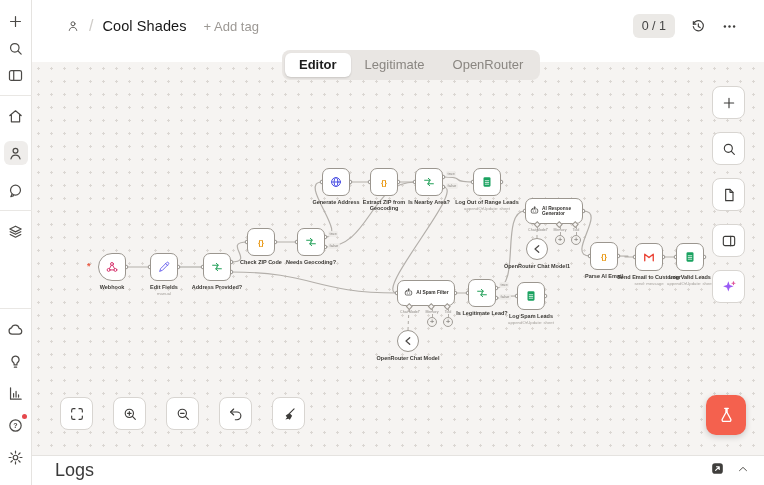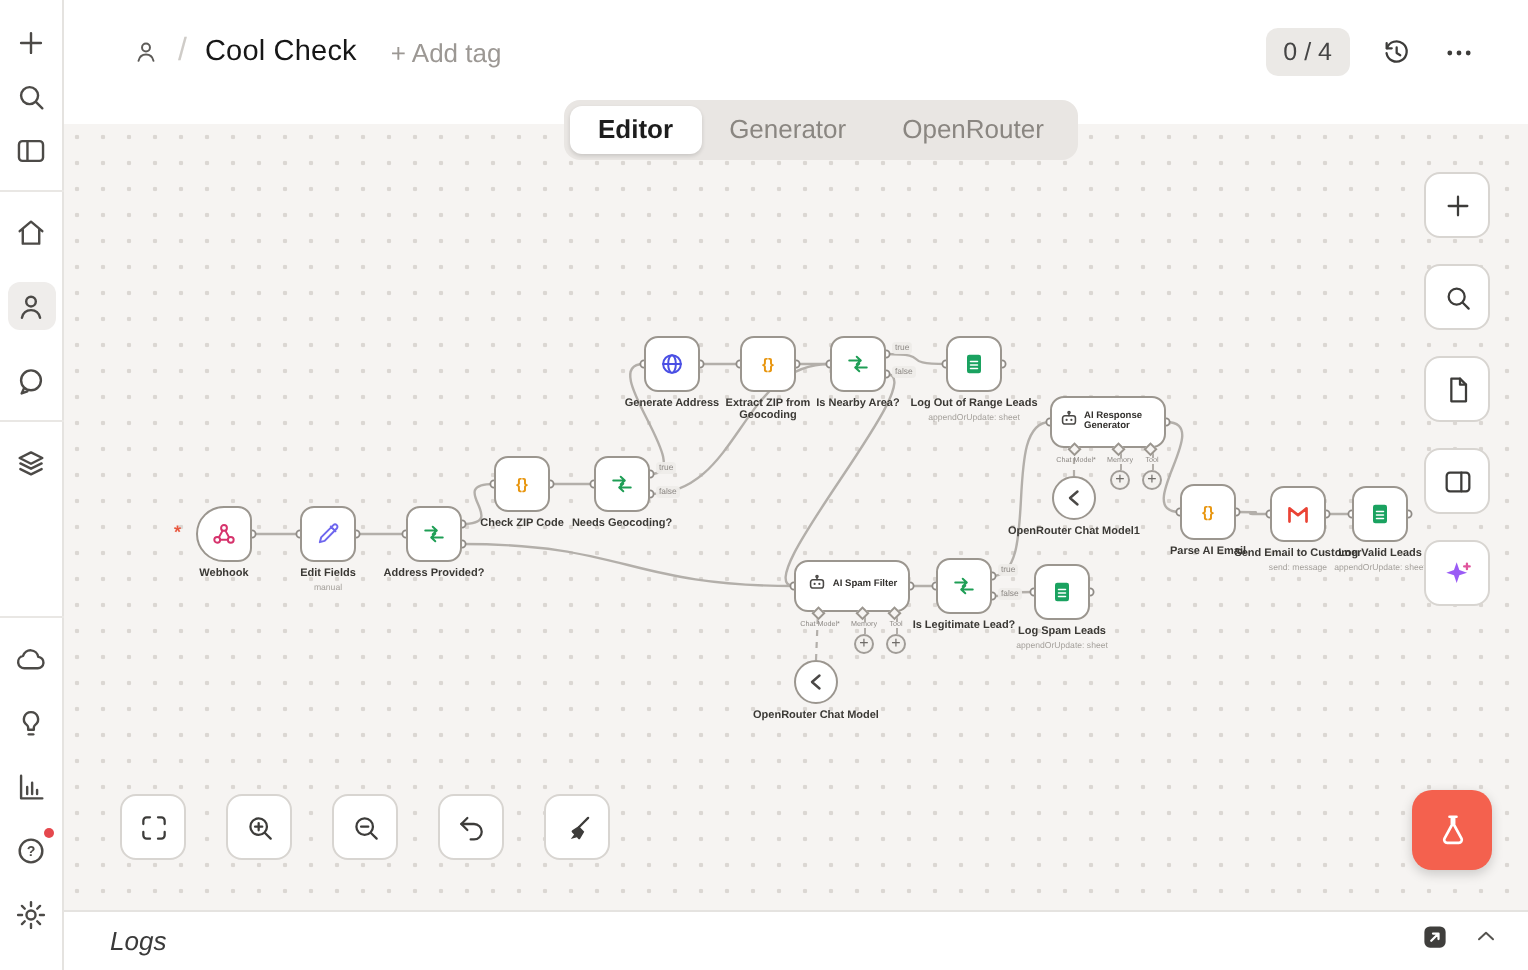--- a/index.html
+++ b/index.html
@@ -72,21 +72,21 @@
     display:flex; align-items:center; justify-content:center; color:#3d3c3a; cursor:pointer; }
   .bottom-controls { position:absolute; left:28px; bottom:25px; display:flex; gap:20px; z-index:6; }
   .right-rail { position:absolute; right:19px; top:24px; display:flex; flex-direction:column; gap:13px; z-index:6; }
   .test-btn { position:absolute; right:18px; bottom:20px; width:40px; height:40px; border-radius:10px;
     display:flex; align-items:center; justify-content:center; color:#fff; z-index:6; cursor:pointer;
     box-shadow:0 2px 6px rgba(0,0,0,.18); border:none; }
 
   
   .logs-bar { position:absolute; left:32px; right:0; bottom:0; height:30px; background:#fff;
     border-top:1px solid #e5e3e0; display:flex; align-items:center; padding:0 14px 0 23px; z-index:20; }
-  .logs-title { font-size:13px; font-weight:500; color:#3a3a3a;font-style:italic; }
+  .logs-title { font-size:18px; font-weight:500; color:#3a3a3a; }
   .logs-icons { margin-left:auto; display:flex; align-items:center; gap:11px; color:#55534f; }
 </style>
 </head>
 <body>
 
 <nav class="sidebar" id="sidebar">
     <div style="height:9px"></div>
     <div class="sb-group" style="gap:3px">
       <div class="sb-item ">
         <svg width="17" height="17" viewBox="0 0 24 24" fill="none" stroke="currentColor" stroke-width="1.7" stroke-linecap="round" stroke-linejoin="round" style="color:currentColor">
@@ -172,44 +172,44 @@
   </nav>
 
 <header class="header">
   <span class="crumb-user" id="hdr-user-icon">
       <svg width="14" height="14" viewBox="0 0 24 24" fill="none" stroke="currentColor" stroke-width="1.7" stroke-linecap="round" stroke-linejoin="round" style="color:currentColor">
         <circle cx="12" cy="8.2" r="3.4"></circle>
         <path d="M5.6 19.6c.8-3.7 3.3-5.4 6.4-5.4s5.6 1.7 6.4 5.4"></path>
       </svg>
     </span>
   <span class="crumb-slash">/</span>
-  <span class="wf-title">Cool Check</span>
+  <span class="wf-title">Cool Shades</span>
   <span class="add-tag">+ Add tag</span>
   <div class="header-right">
-    <span class="counter-badge">0 / 4</span>
+    <span class="counter-badge">0 / 1</span>
     <span class="hdr-icon" id="hdr-history-icon">
         <svg width="16" height="16" viewBox="0 0 24 24" fill="none" stroke="currentColor" stroke-width="1.7" stroke-linecap="round" stroke-linejoin="round" style="color:currentColor">
           <path d="M5 5.4v3.8h3.8"></path>
           <path d="M5.2 9.2A7.6 7.6 0 1 1 4.9 12.8"></path>
           <path d="M12.5 8.6v4.1l2.7 1.7"></path>
         </svg>
       </span>
     <span class="hdr-icon" id="hdr-dots-icon">
         <svg width="17" height="17" viewBox="0 0 24 24" fill="none" stroke="currentColor" stroke-width="1.7" stroke-linecap="round" stroke-linejoin="round" style="color:currentColor">
           <circle cx="5.5" cy="12" r="1.7" fill="currentColor" stroke="none"></circle>
           <circle cx="12" cy="12" r="1.7" fill="currentColor" stroke="none"></circle>
           <circle cx="18.5" cy="12" r="1.7" fill="currentColor" stroke="none"></circle>
         </svg>
       </span>
   </div>
 </header>
 
 <div class="tabs">
   <div class="tab active">Editor</div>
-  <div class="tab">Generator</div>
+  <div class="tab">Legitimate</div>
   <div class="tab">OpenRouter</div>
 </div>
 
 <div class="canvas" id="canvas">
   <svg class="edges-svg" width="732" height="393" id="edges">
       <path d="M94 205 C 119 205, 93 205, 118 205" stroke="#b3afaa" stroke-width="1.2" fill="none"></path>
       <path d="M146 205 C 171 205, 146 205, 171 205" stroke="#b3afaa" stroke-width="1.2" fill="none"></path>
       <path d="M199 200 C 224 200, 190 180, 215 180" stroke="#b3afaa" stroke-width="1.2" fill="none"></path>
       <path d="M199 210 C 282 210, 282 231, 365 231" stroke="#b3afaa" stroke-width="1.2" fill="none"></path>
       <path d="M243 180 C 268 180, 240 180, 265 180" stroke="#b3afaa" stroke-width="1.2" fill="none"></path>

